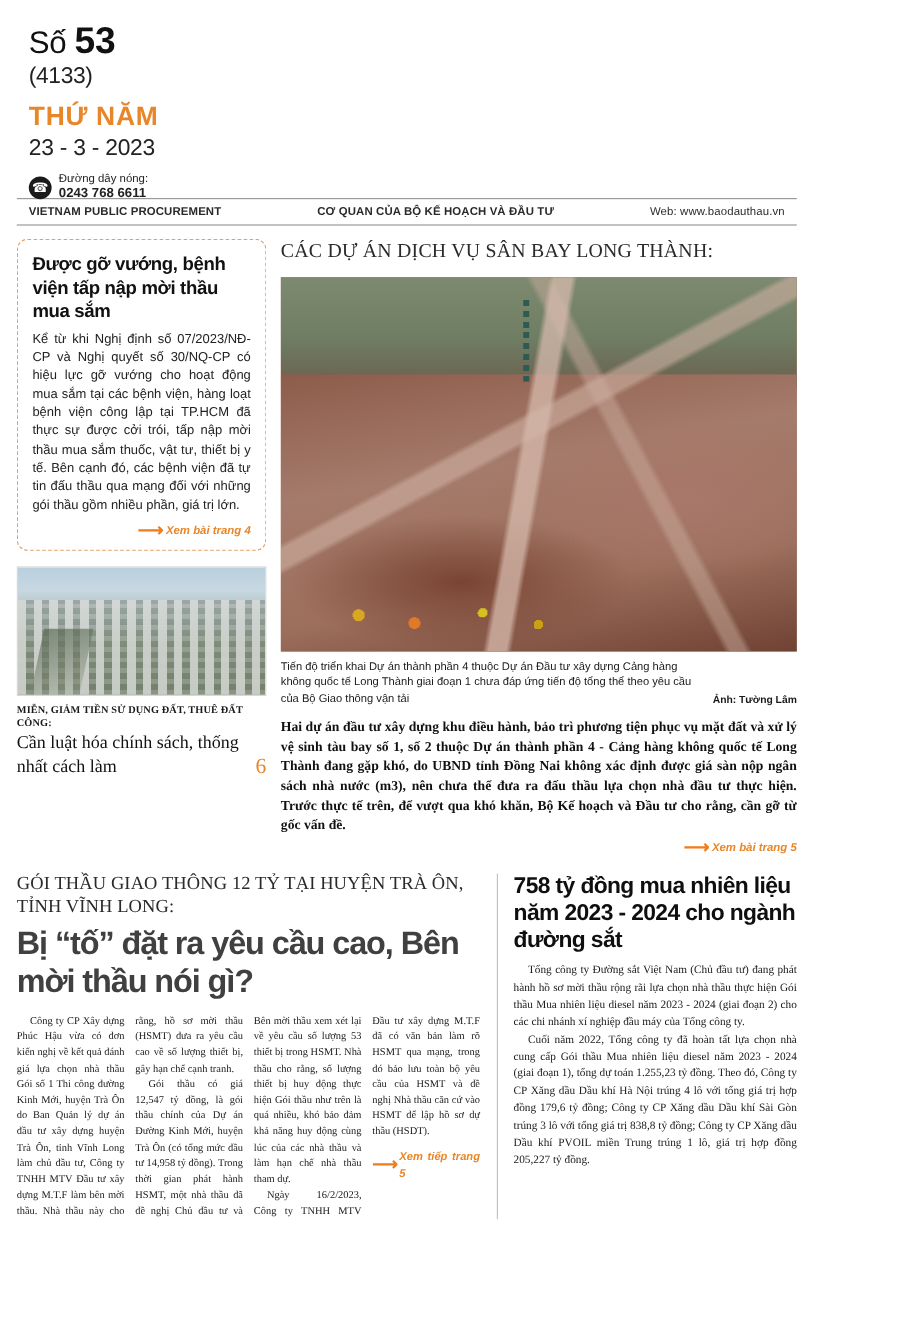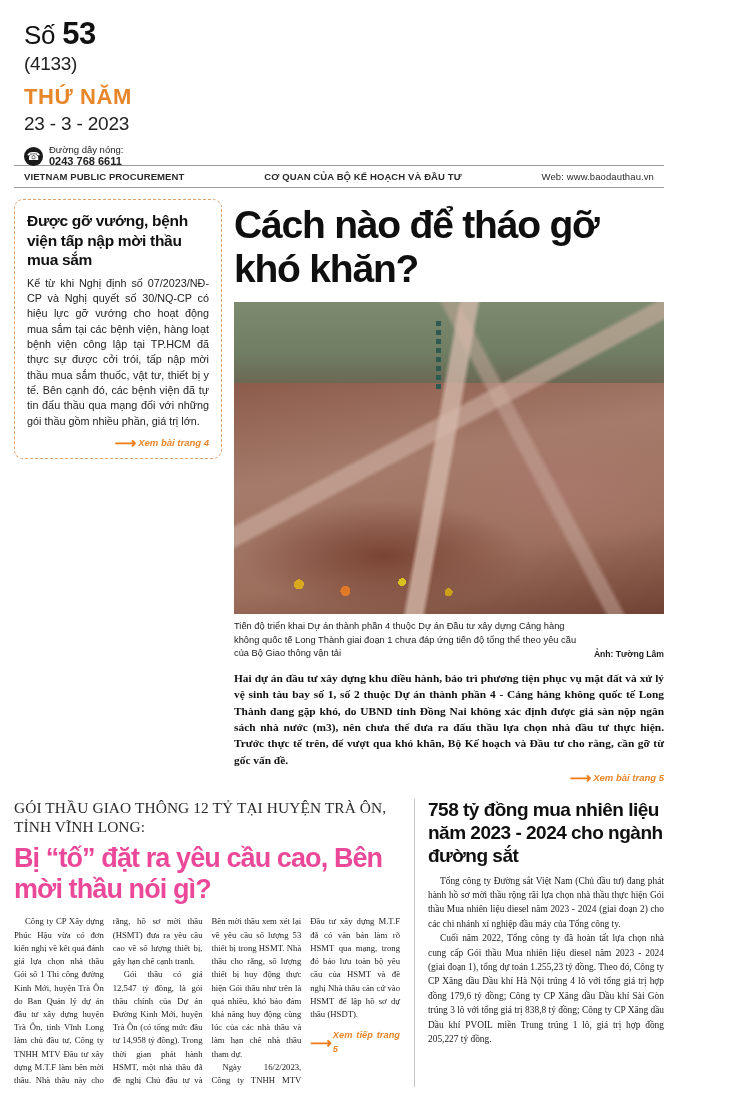--- a/index.html
+++ b/index.html
@@ -339,21 +339,21 @@
     line-height: 1.22;
     letter-spacing: 0.1px;
     color: #2a2a2a;
   }
   .bl-head {
     font-family: "Liberation Sans", sans-serif;
     font-weight: bold;
     font-size: 27px;
     line-height: 1.16;
     letter-spacing: -0.9px;
-    color: #ec4899;
+    color: #404040;
     margin-top: 6px;
   }
   .bl-cols {
     column-count: 4;
     column-gap: 9px;
     margin-top: 10px;
     font-family: "Liberation Serif", serif;
     font-size: 8.7px;
     line-height: 1.52;
     text-align: justify;
@@ -429,26 +429,34 @@
 
       <div class="teaser-box">
         <div class="teaser-title">Được gỡ vướng, bệnh viện tấp nập mời thầu mua sắm</div>
         <div class="teaser-body">Kể từ khi Nghị định số 07/2023/NĐ-CP và Nghị quyết số 30/NQ-CP có hiệu lực gỡ vướng cho hoạt động mua sắm tại các bệnh viện, hàng loạt bệnh viện công lập tại TP.HCM đã thực sự được cởi trói, tấp nập mời thầu mua sắm thuốc, vật tư, thiết bị y tế. Bên cạnh đó, các bệnh viện đã tự tin đấu thầu qua mạng đối với những gói thầu gồm nhiều phần, giá trị lớn.</div>
         <div class="jump-link">
           <span class="arrow-ic">⟶</span>
           <span>Xem bài trang 4</span>
         </div>
       </div>
 
+      <div class="side-item">
+        <div class="side-photo photo-city"></div>
+        <div class="side-kicker">MIỄN, GIẢM TIỀN SỬ DỤNG ĐẤT, THUÊ ĐẤT CÔNG:</div>
+        <div class="side-head-row">
+          <div class="side-head">Cần luật hóa chính sách, thống nhất cách làm</div>
+          <div class="side-page">6</div>
+        </div>
+      </div>
 
 
     </div>
 
     <div class="col-right">
-      <div class="lead-head">Cách nào để tháo gỡ khó khăn?</div>
+      <div class="lead-kicker">CÁC DỰ ÁN DỊCH VỤ SÂN BAY LONG THÀNH:</div>
 
       <div class="lead-photo">
         <div class="ph-top"></div>
         <div class="ph-bot"></div>
         <div class="ph-roads"></div>
         <div class="ph-trucks"></div>
         <div class="ph-mach"></div>
       </div>
 
       <div class="photo-caption">

